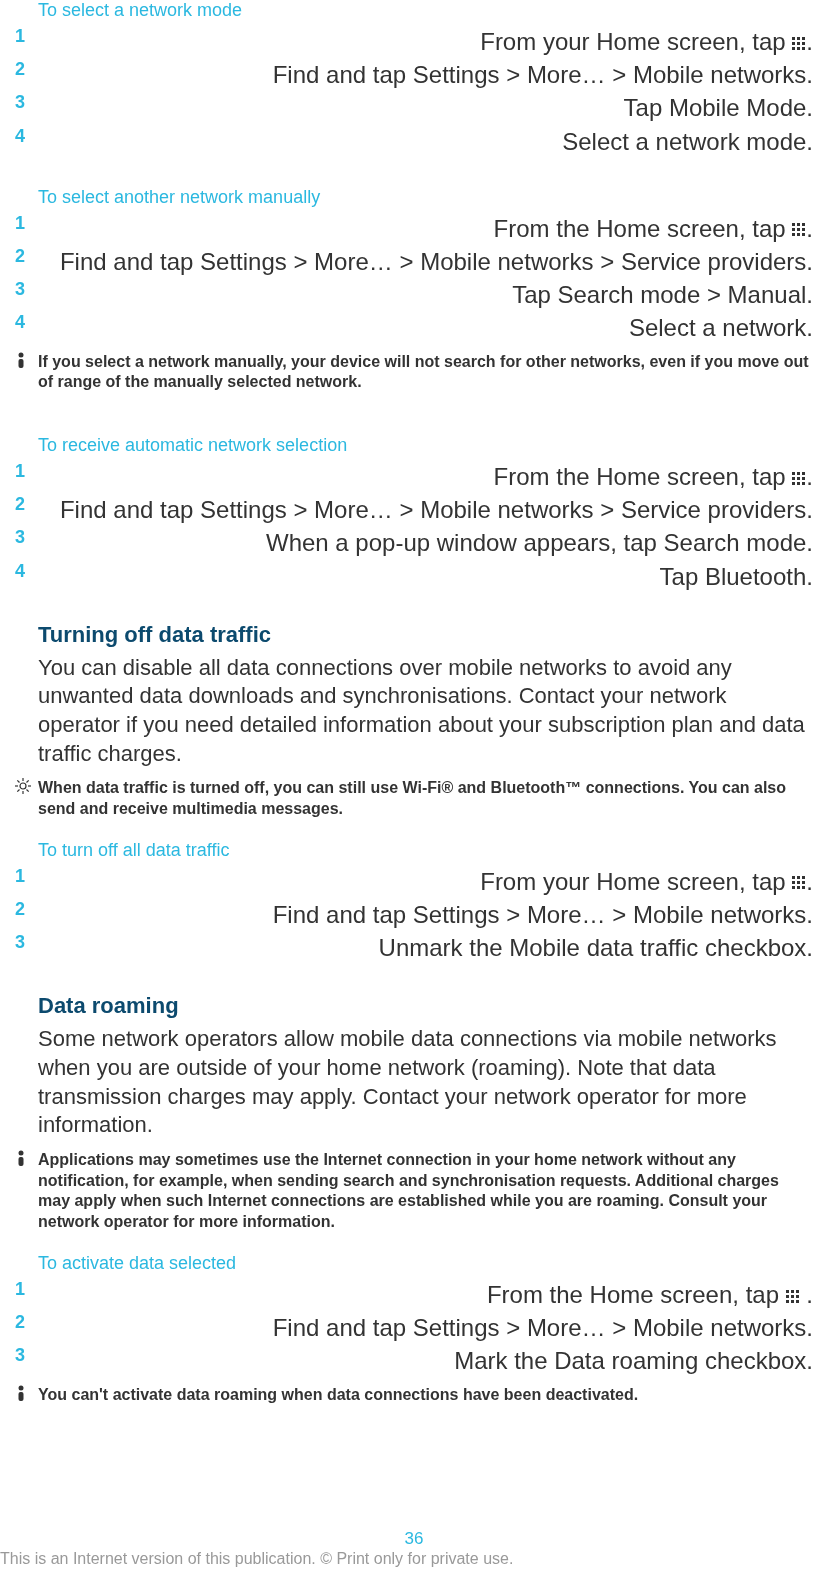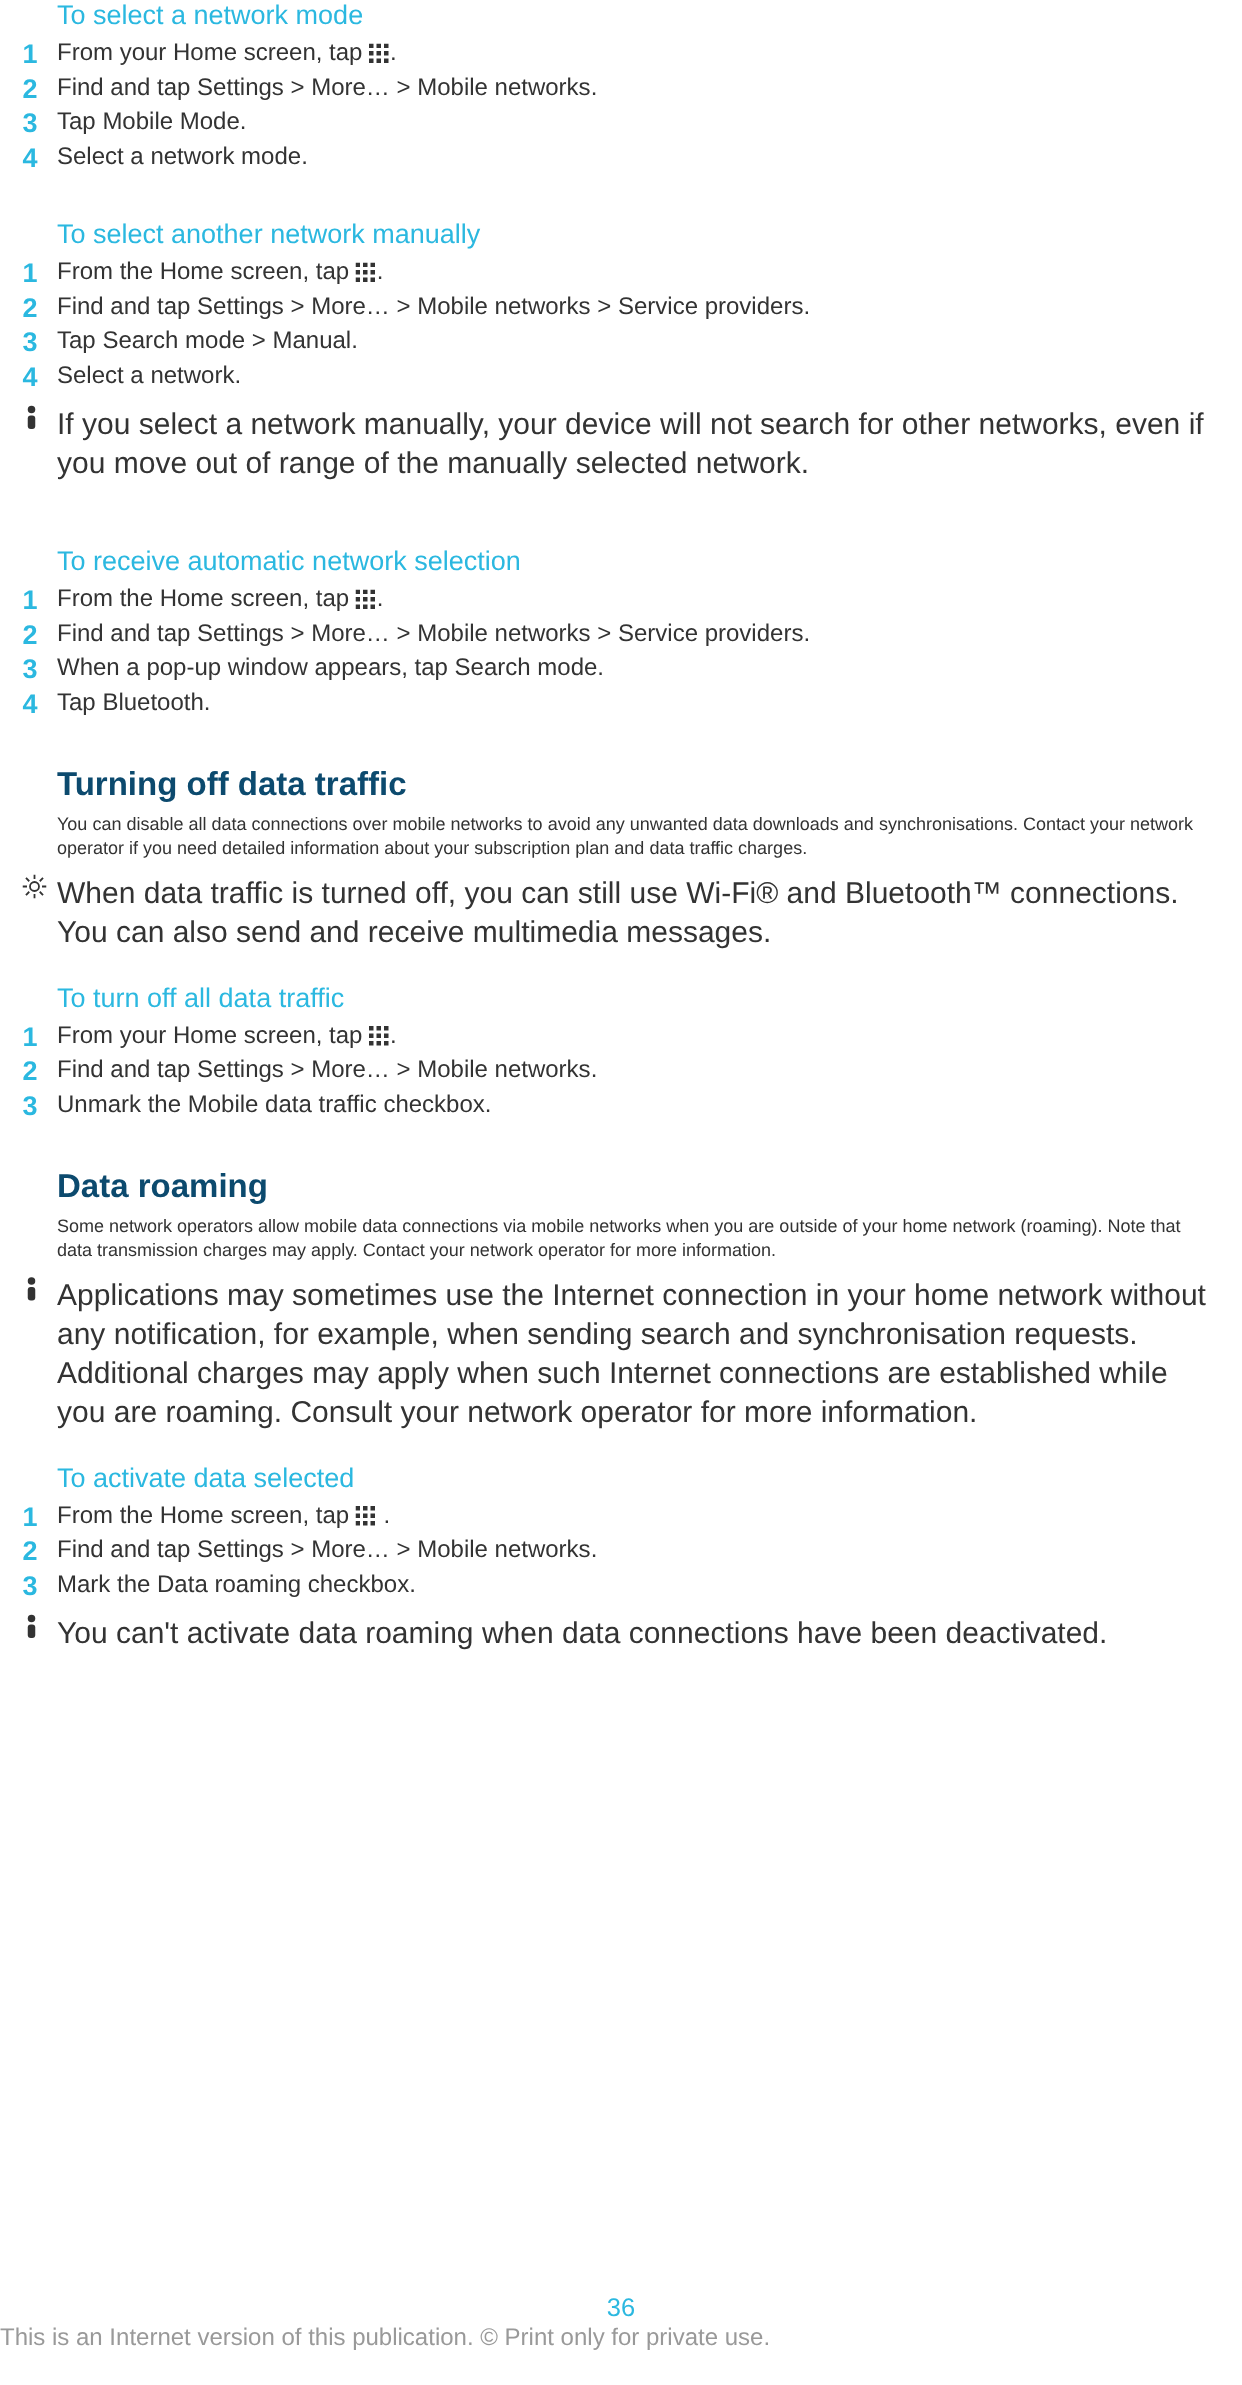--- a/index.html
+++ b/index.html
@@ -26,50 +26,52 @@
     }
     .step-num {
       color: #2BB8E0;
       font-weight: bold;
       width: 23px;
       flex-shrink: 0;
       font-size: 18px;
     }
     .step-text {
       flex: 1;
-      font-size: 16px;
+      font-size: 24px;
       line-height: 1.3;
+      text-align: right;
     }
     .bold { font-weight: normal; }
     .note {
       display: flex;
       margin-top: 8px;
       margin-bottom: 20px;
     }
     .note-icon {
       width: 23px;
       flex-shrink: 0;
       font-size: 16px;
       font-weight: bold;
     }
     .note-text {
       flex: 1;
-      font-size: 20px;
+      font-size: 16px;
       line-height: 1.3;
+      font-weight: bold;
     }
     .h2 {
       font-size: 22px;
       font-weight: bold;
       color: #0c4a6e;
       margin-left: 23px;
       margin-bottom: 6px;
     }
     .para {
       margin-left: 23px;
-      font-size: 12px;
+      font-size: 22px;
       line-height: 1.3;
       margin-bottom: 10px;
     }
     .spacer-sm { height: 22px; }
     .spacer-md { height: 28px; }
     .grid-icon {
       display: inline-block;
       vertical-align: middle;
     }
     .grid-icon svg { display: block; }

